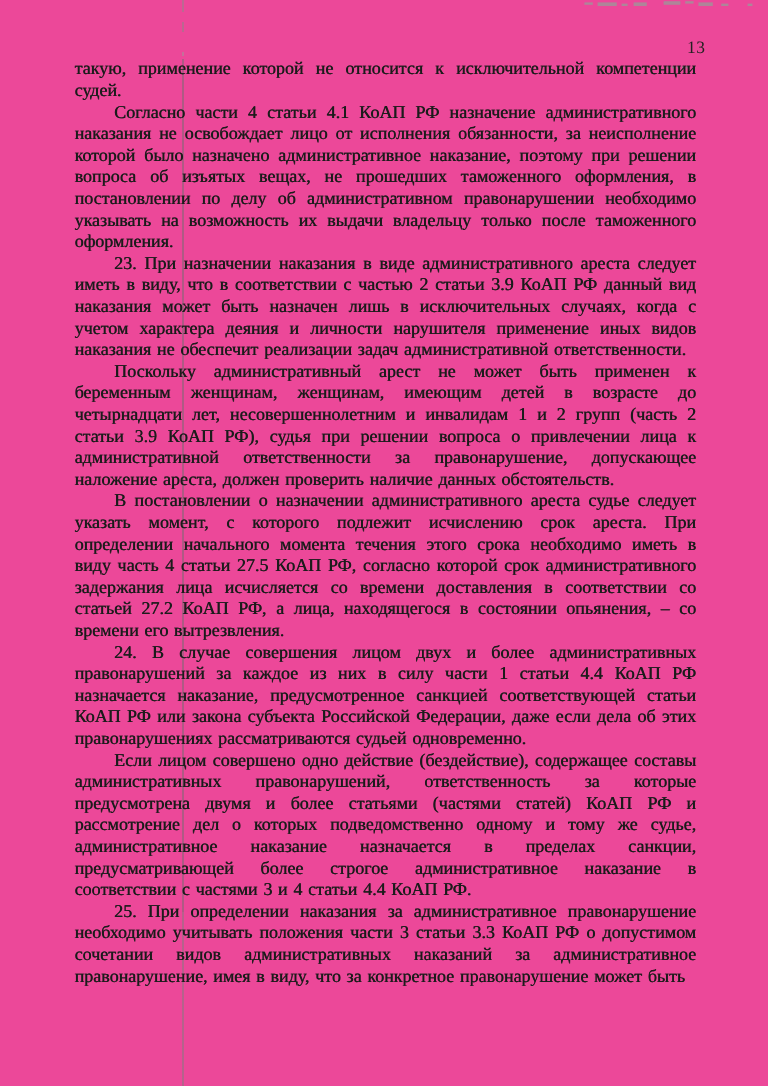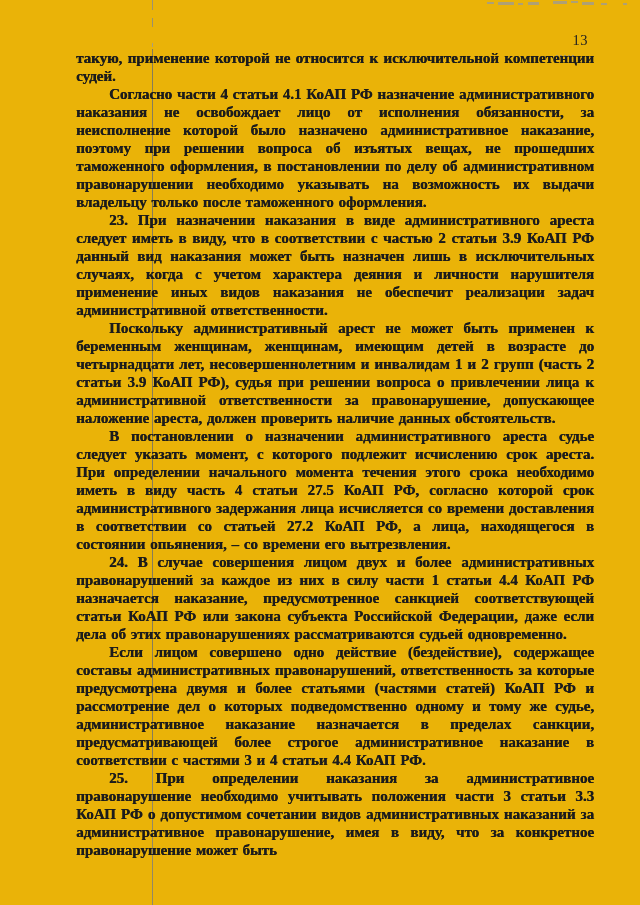--- a/index.html
+++ b/index.html
@@ -4,41 +4,40 @@
 <style>
   html, body {
     margin: 0;
     padding: 0;
     background: #ffffff;
   }
   .page {
     position: relative;
     width: 640px;
     height: 905px;
-    background: #eab308;
+    background: #ec4899;
     overflow: hidden;
     font-family: "Liberation Serif", "DejaVu Serif", serif;
     color: #1c1c1c;
   }
   .page-number {
     position: absolute;
     top: 32px;
     left: 0;
     width: 588px;
     text-align: right;
     font-size: 14.5px;
     letter-spacing: 0.5px;
     color: #222222;
   }
   .doc-body {
     position: absolute;
     top: 49px;
-    left: 76px;
+    left: 62px;
     width: 518px;
-    font-weight: bold;
   }
   .para {
     margin: 0;
     font-size: 15px;
     line-height: 18px;
     text-align: justify;
     text-justify: inter-word;
     
     text-shadow: 0.4px 0 0 #1c1c1c;
     word-spacing: 1px;

